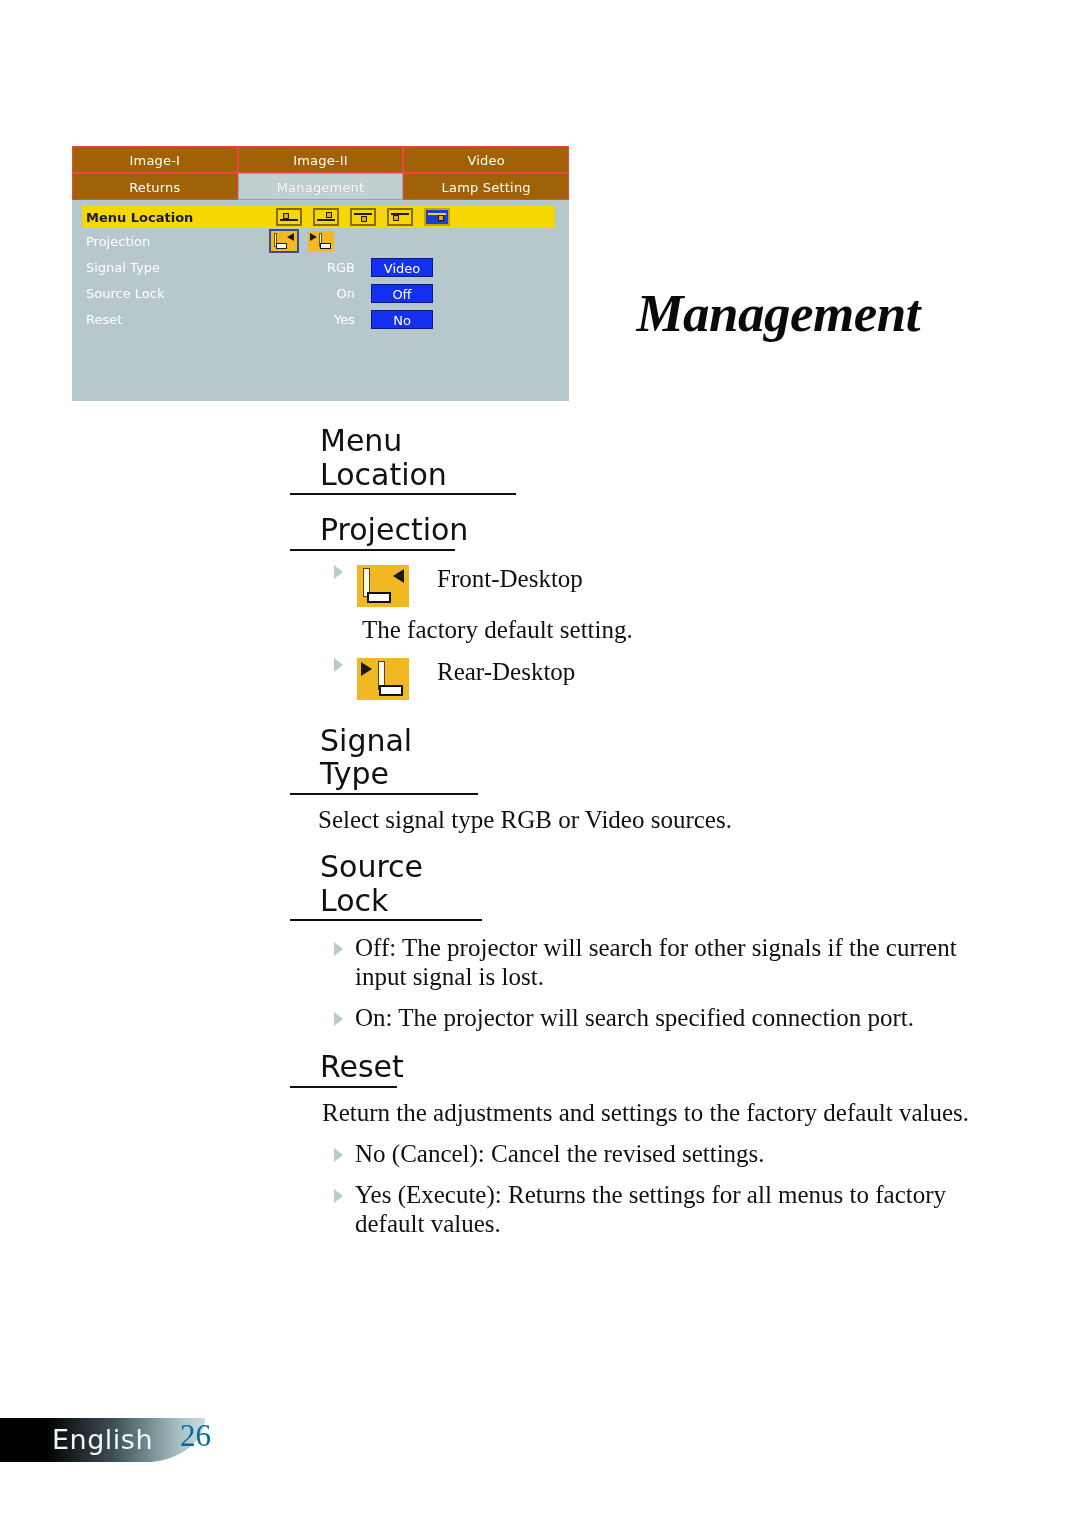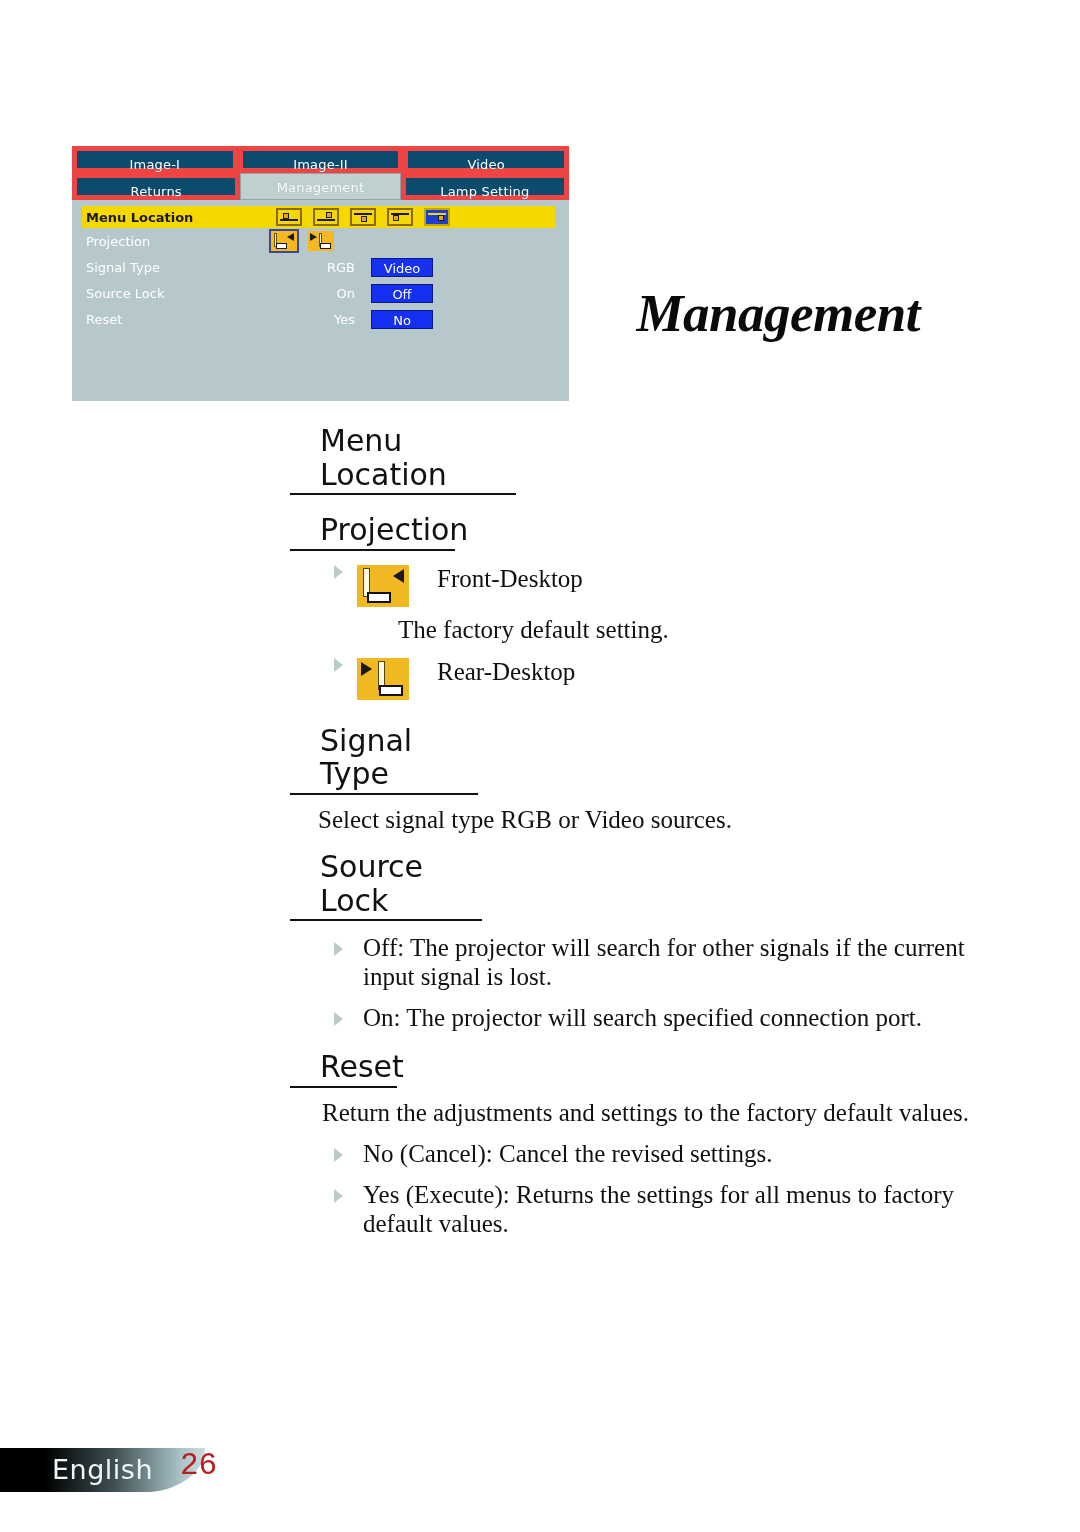--- a/index.html
+++ b/index.html
@@ -27,26 +27,26 @@
     font-family: "DejaVu Sans", "Liberation Sans", sans-serif;
   }
   .osd-tabs {
     display: flex;
     width: 100%;
     height: 27px;
     box-sizing: border-box;
   }
   .osd-tab {
     flex: 1 1 0;
-    background: #0c4a6e;
+    background: #a16207;
     color: #ffffff;
     font-size: 13px;
     line-height: 27px;
     text-align: center;
-    border: 5px solid #ef4444;
+    border: 1px solid #ef4444;
     box-sizing: border-box;
     letter-spacing: 0.2px;
     white-space: nowrap;
   }
   .osd-tab.active {
     background: #bfd0ce;
     color: #ffffff;
     border: 1px solid #8fa5a7;
     text-shadow: 0 0 1px #9aa;
   }
@@ -218,21 +218,20 @@
   }
   .para.tight { margin-top: 8px; }
 
   .bullet-row {
     display: flex;
     align-items: flex-start;
     margin: 12px 0 0 44px;
     font-size: 25px;
     line-height: 1.16;
     color: #111;
-    gap: 8px;
   }
   .bullet-row .tri {
     flex: 0 0 auto;
     width: 0; height: 0;
     border-left: 9px solid #b9cccb;
     border-top: 7px solid transparent;
     border-bottom: 7px solid transparent;
     margin: 9px 12px 0 0;
   }
   .bullet-row .btxt { flex: 1 1 auto; }
@@ -284,21 +283,21 @@
   }
   .proj-label {
     font-size: 25px;
     color: #111;
   }
 
   
   .footer {
     position: absolute;
     left: 0;
-    top: 1448px;
+    top: 1418px;
     width: 230px;
     height: 44px;
     padding-left: 29px;
   }
   .footer-band {
     position: absolute;
     left: 0; top: 0;
     width: 205px;
     height: 44px;
     background: linear-gradient(to right, #000000 0%, #000000 22%, #3d4e52 55%, #a9c2c6 88%, #c9dcdf 100%);
@@ -310,23 +309,23 @@
     top: 6px;
     color: #eef6f7;
     font-family: "DejaVu Sans", "Liberation Sans", sans-serif;
     font-size: 27px;
     letter-spacing: 0.5px;
   }
   .footer-page {
     position: absolute;
     left: 180px;
     top: 0px;
-    font-family: Liberation Mono, monospace;
+    font-family: Liberation Serif, serif;
     font-size: 31px;
-    color: #b91c1c;
+    color: #0369a1;
   }
 </style>
 </head>
 <body>
 
 <div class="osd">
 
   <div class="osd-tabs">
     <div class="osd-tab">Image-I</div>
     <div class="osd-tab">Image-II</div>
@@ -418,21 +417,21 @@
 
   <div class="proj-line">
     <div class="tri"></div>
     <div class="big-proj-icon">
       <div class="bscreen" style="left:6px"></div>
       <div class="bbase" style="left:10px"></div>
       <div class="bbeam" style="right:5px;border-right:11px solid #1a1a1a"></div>
     </div>
     <div class="proj-label">Front-Desktop</div>
   </div>
-  <div class="para tight" style="margin-left:108px">The factory default setting.</div>
+  <div class="para tight" style="margin-left:72px">The factory default setting.</div>
 
   <div class="proj-line">
     <div class="tri"></div>
     <div class="big-proj-icon">
       <div class="bscreen" style="right:24px"></div>
       <div class="bbase" style="right:6px"></div>
       <div class="bbeam" style="left:4px;border-left:11px solid #1a1a1a"></div>
     </div>
     <div class="proj-label">Rear-Desktop</div>
   </div>

